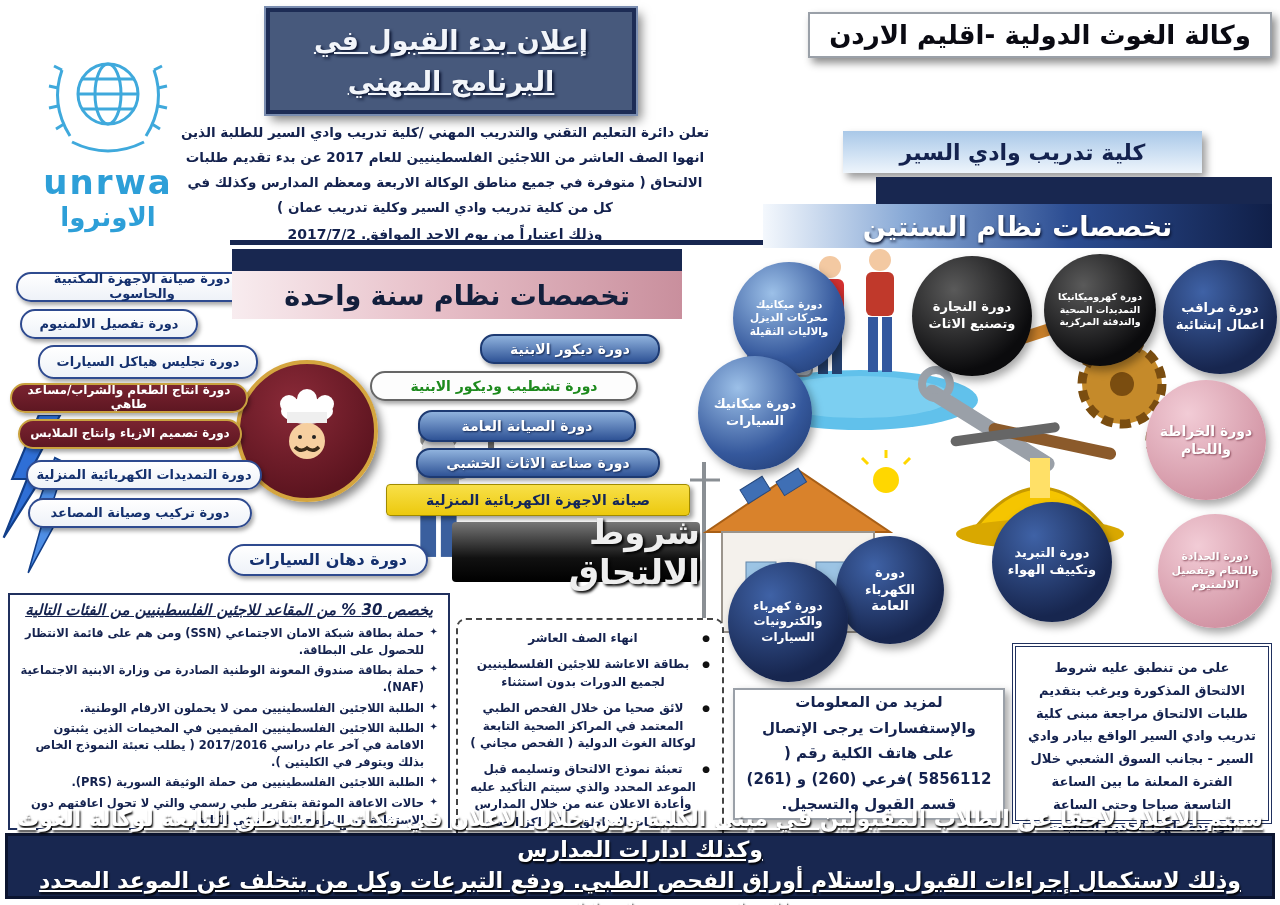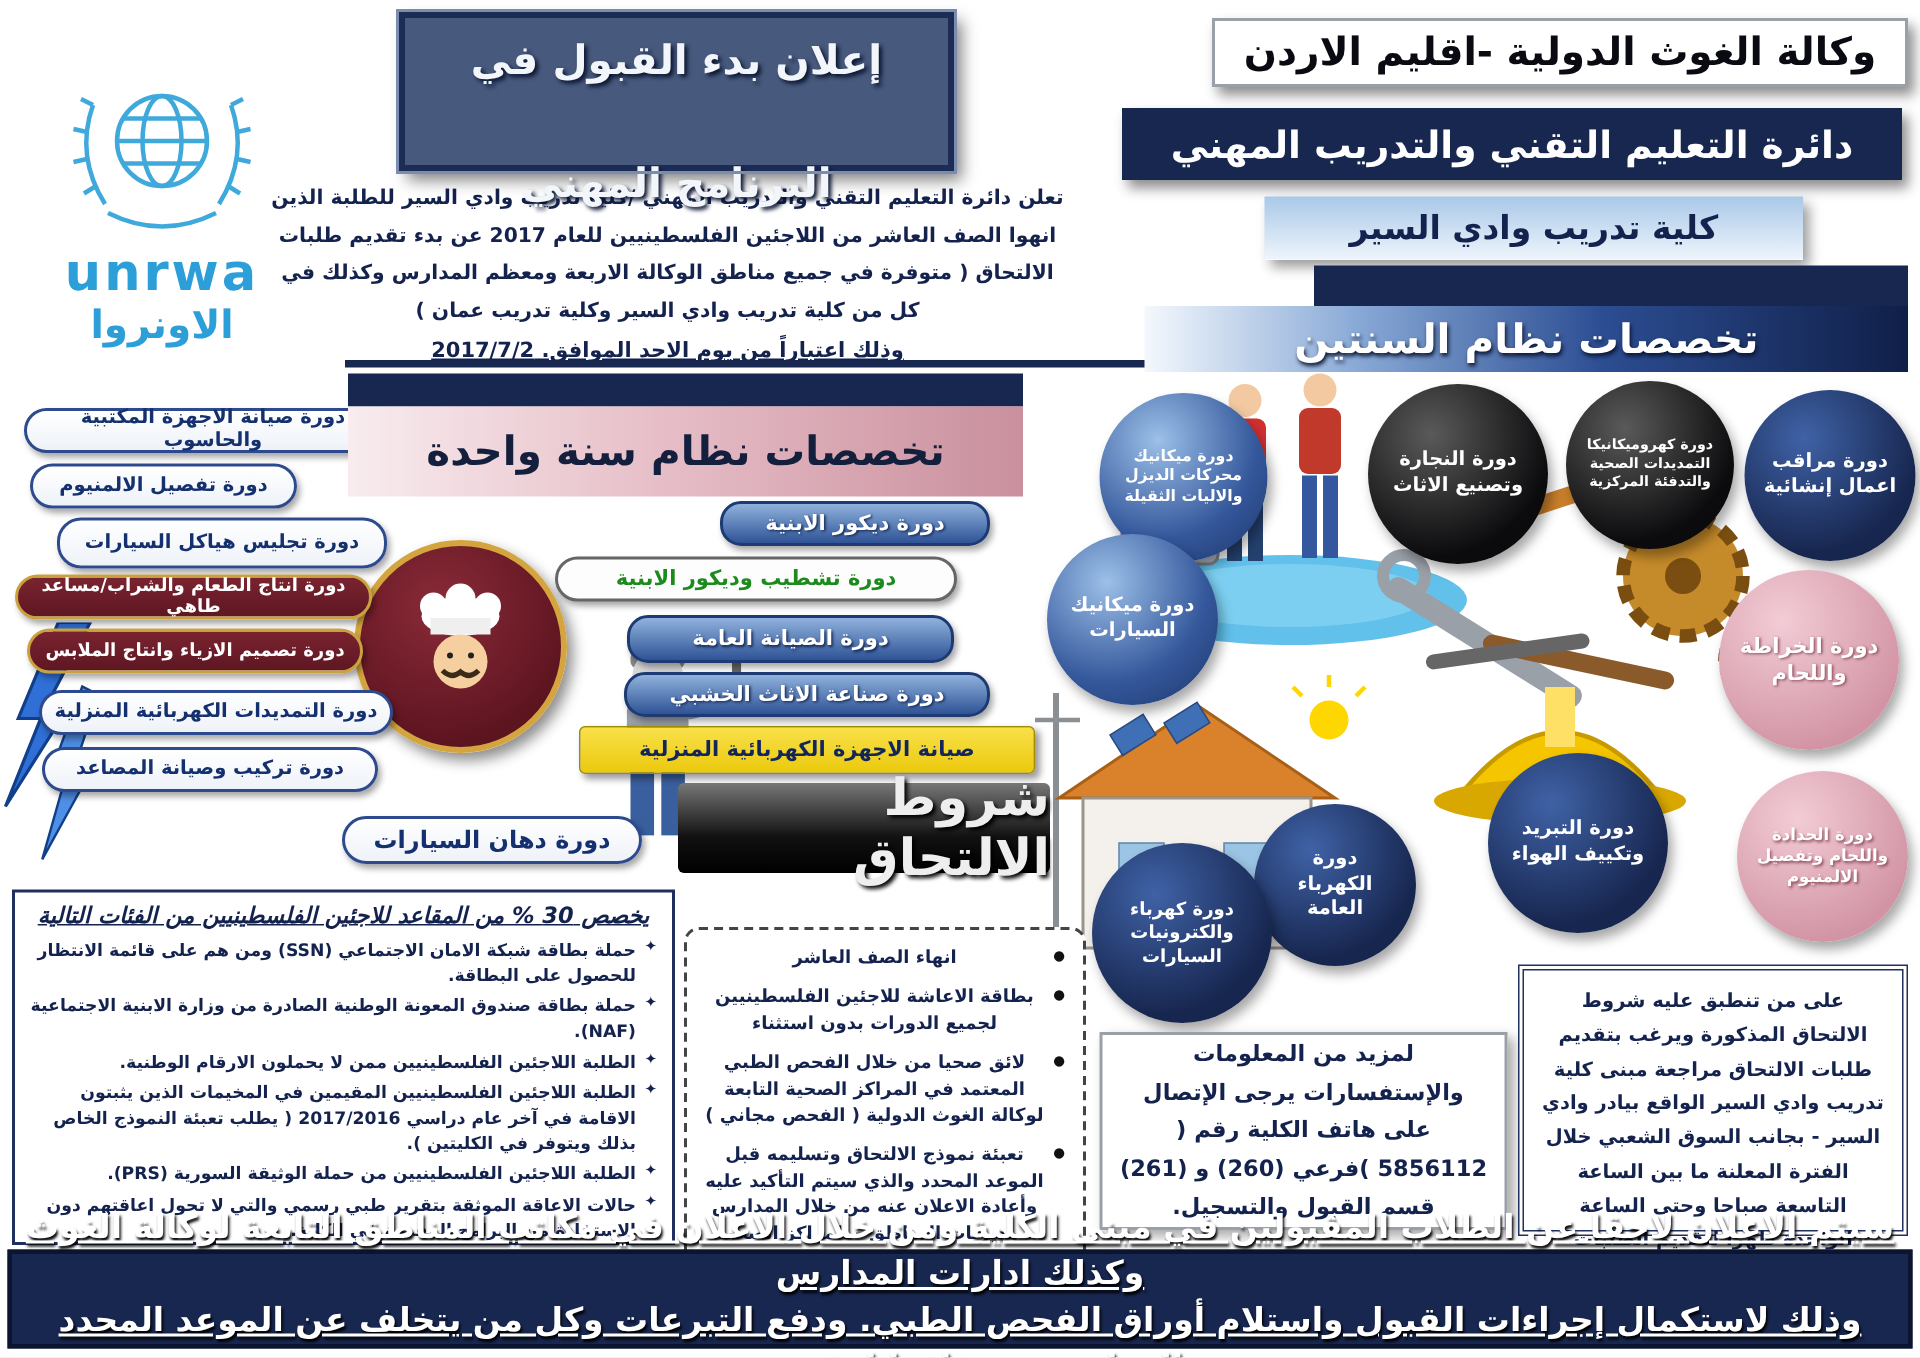--- a/index.html
+++ b/index.html
@@ -10,21 +10,21 @@
   
   .hdr-org { background:#fff; border:2px solid #9aa0a8; box-shadow:4px 5px 8px rgba(0,0,0,.45); color:#0a0a12; font-weight:bold; font-size:26px; display:flex; align-items:center; justify-content:center; z-index:6; }
   .hdr-dept { background:#182750; color:#fff; font-weight:bold; font-size:25px; box-shadow:4px 5px 8px rgba(0,0,0,.45); display:flex; align-items:center; justify-content:center; z-index:6; }
   .hdr-college { background:linear-gradient(to bottom,#a9c8e8,#eef5fc); color:#14224e; font-weight:bold; font-size:22px; box-shadow:4px 5px 8px rgba(0,0,0,.4); display:flex; align-items:center; justify-content:center; z-index:6; }
   .bar-navy { background:#182750; z-index:6; }
   .two-bar { background:linear-gradient(to left,#101f48 0%,#2c4d92 40%,#88a9d6 72%,#f4f8fd 100%); color:#fff; font-weight:bold; font-size:27px; display:flex; align-items:center; justify-content:center; text-shadow:1px 2px 3px #0a1430; z-index:6; }
   .one-bar { background:linear-gradient(to left,#c98f9d 0%,#e7bfc8 55%,#f8ecef 100%); color:#131f3c; font-weight:bold; font-size:27px; display:flex; align-items:center; justify-content:center; z-index:6; }
 
   
   .title-box { background:#47597c; border:4px solid #1d2c55; outline:2px solid #7a8db0; box-shadow:5px 6px 10px rgba(0,0,0,.5); display:flex; flex-direction:column; align-items:center; justify-content:center; gap:10px; z-index:6; }
-  .title-line { color:#f2f5fa; font-weight:bold; font-size:27px; text-shadow:2px 2px 3px #0a1430;margin-top:41px; }
+  .title-line { color:#f2f5fa; font-weight:bold; font-size:27px; text-decoration:underline; text-shadow:2px 2px 3px #0a1430; }
 
   .intro { color:#14224e; font-weight:bold; font-size:13.5px; text-align:center; line-height:1.85; direction:rtl; z-index:5; }
   .intro-date { text-decoration:underline; font-size:14px; margin-top:2px; }
   .divider { background:#182750; z-index:5; }
 
   
   .pill { position:absolute; border:2px solid #2e4a8f; background:linear-gradient(#ffffff,#eef2f8); border-radius:16px; color:#14306e; font-weight:bold; font-size:13px; display:flex; align-items:center; justify-content:center; text-align:center; box-shadow:2px 3px 4px rgba(0,0,0,.35); line-height:1.15; padding:2px 7px; z-index:4; }
   .pill.maroon { background:linear-gradient(#7a2330,#5e1722); border:2px solid #c9a23f; color:#fff; font-size:12px; }
   .pill.bluegrad { background:linear-gradient(#8fb2dd,#2f5396); border:2px solid #1d3a72; color:#fff; font-size:14px; text-shadow:1px 1px 2px #10234e; border-radius:14px; }
   .pill.green { background:#fdfdfd; border:2px solid #666; color:#1d8a1d; font-size:14px; }
@@ -148,27 +148,26 @@
   </div>
 
   <div class="abs intro" style="left:180px; top:120px; width:530px;">
     <div>تعلن دائرة التعليم التقني والتدريب المهني /كلية تدريب وادي السير للطلبة الذين انهوا الصف العاشر من اللاجئين الفلسطينيين للعام 2017 عن بدء تقديم طلبات الالتحاق ( متوفرة في جميع مناطق الوكالة الاربعة ومعظم المدارس وكذلك في كل من كلية تدريب وادي السير وكلية تدريب عمان )</div>
     <div class="intro-date">وذلك اعتباراً من يوم الاحد الموافق. 2017/7/2</div>
     <div>ووفقاً للتخصصات والتعليمات المدرجة أدناه</div>
   </div>
   <div class="abs divider" style="left:230px; top:240px; width:540px; height:5px;"></div>
 
   <div class="abs hdr-org" style="left:808px; top:12px; width:464px; height:46px;">وكالة الغوث الدولية -اقليم الاردن</div>
-  <div class="abs hdr-dept" style="left:748px; top:72px; width:520px; height:48px;">دائرة التعليم التقني والتدريب المهني</div>
   <div class="abs hdr-college" style="left:843px; top:131px; width:359px; height:42px;">كلية تدريب وادي السير</div>
   <div class="abs bar-navy" style="left:876px; top:177px; width:396px; height:27px;"></div>
   <div class="abs two-bar" style="left:763px; top:204px; width:509px; height:44px;">تخصصات نظام السنتين</div>
 
   <div class="abs bar-navy" style="left:232px; top:249px; width:450px; height:22px;"></div>
-  <div class="abs one-bar" style="left:232px; top:271px; width:450px; height:60px;">تخصصات نظام سنة واحدة</div>
+  <div class="abs one-bar" style="left:232px; top:271px; width:450px; height:48px;">تخصصات نظام سنة واحدة</div>
 
   <svg class="abs" style="left:-4px; top:415px; z-index:2;" width="75" height="160" viewBox="0 0 60 150">
     <polygon points="35,0 10,60 24,60 2,115 40,55 26,55 55,0" fill="#2f6fd6" stroke="#123f8a" stroke-width="2"></polygon>
     <polygon points="50,40 30,95 40,95 25,148 58,88 46,88 60,45" fill="#4f8fe6" stroke="#123f8a" stroke-width="1.5"></polygon>
   </svg>
 
   <div class="abs badge-chef" style="left:236px; top:360px; width:142px; height:142px;">
     <svg width="100" height="100" viewBox="0 0 100 100">
       <ellipse cx="50" cy="30" rx="26" ry="13" fill="#fff"></ellipse>
       <circle cx="32" cy="23" r="9" fill="#fff"></circle>

